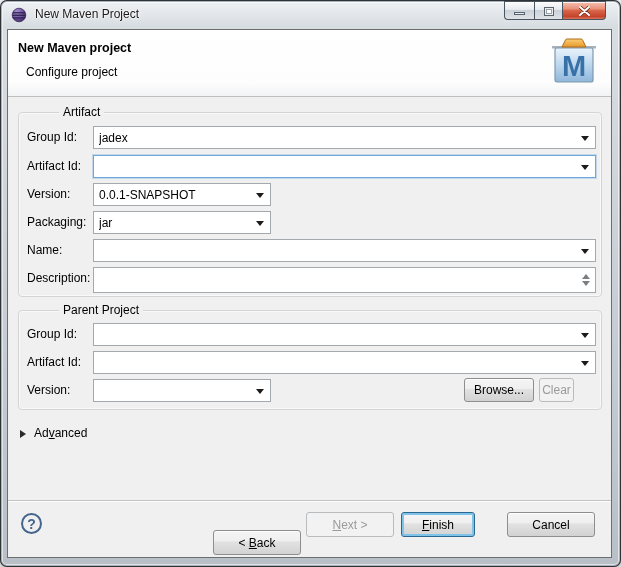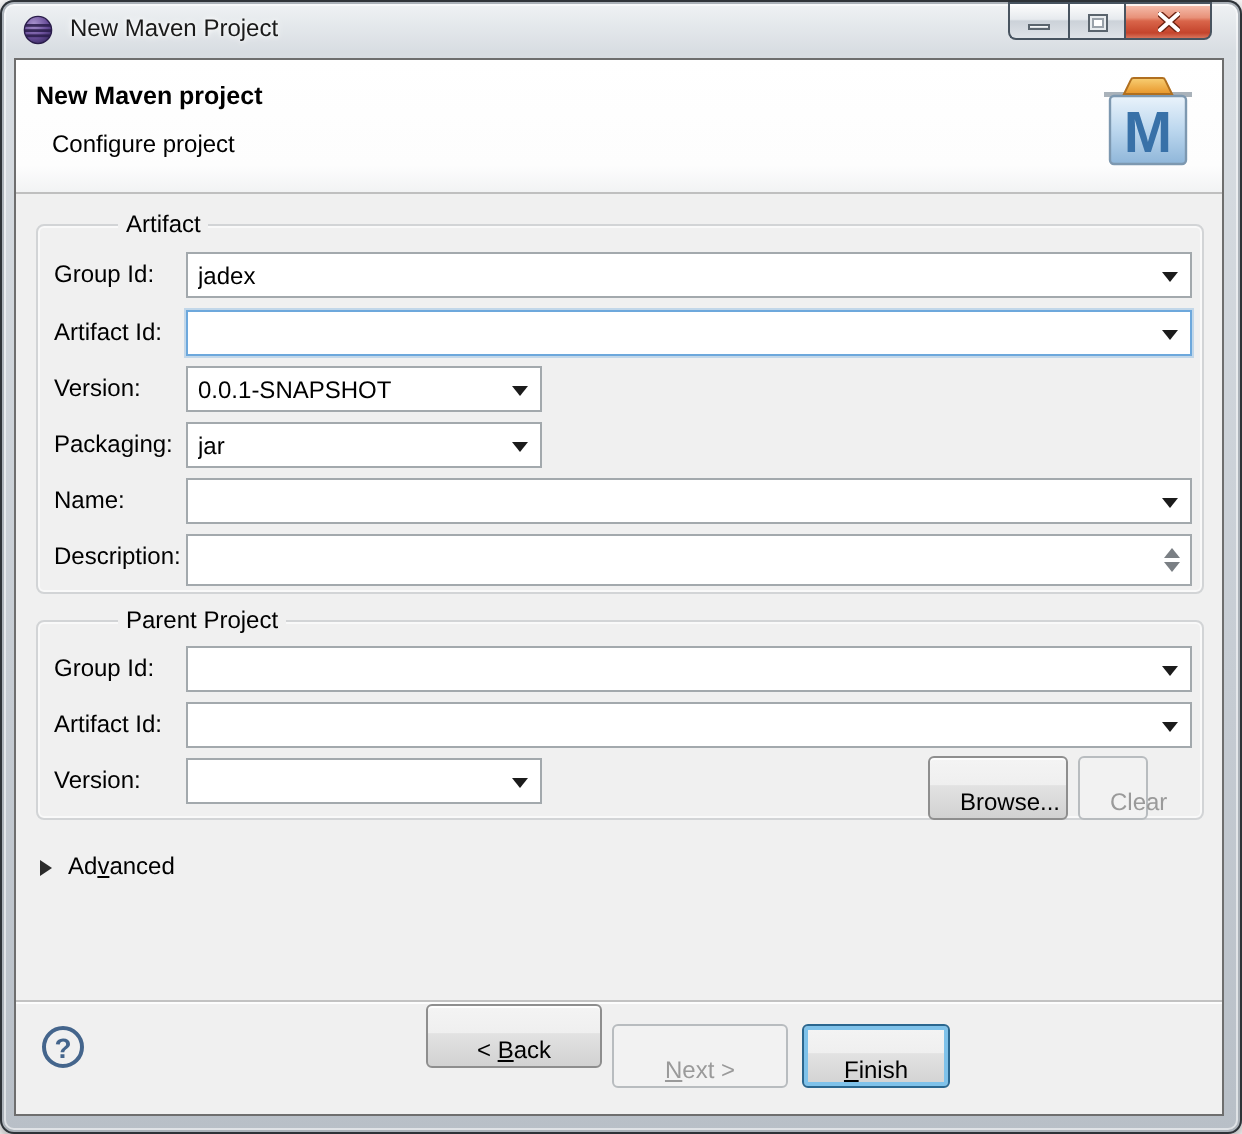--- a/index.html
+++ b/index.html
@@ -92,42 +92,42 @@
   .spin-up   { top:6px;    border-bottom:5px solid #7a7f84; }
   .spin-down { bottom:6px; border-top:5px solid #7a7f84; }
   
   .ar1 { top:13px; }  .ar2 { top:42px; }  .ar3 { top:70px; }
   .ar4 { top:98px; }  .ar5 { top:126px; } .ar6 { top:154px; }
   .pr1 { top:12px; }  .pr2 { top:40px; }  .pr3 { top:68px; }
   
   .btn {
     position:absolute; height:25px; border:1px solid #8e8e8e; border-radius:3px;
     background:linear-gradient(180deg,#f4f4f4 0%, #efefef 45%, #e2e2e2 46%, #d2d2d2 100%);
-    font:12px "Liberation Sans", sans-serif; color:#000; padding:15px; cursor:default;
+    font:12px "Liberation Sans", sans-serif; color:#000; padding:2px; cursor:default;
     box-shadow: inset 0 1px 0 rgba(255,255,255,.8);
   }
   .btn.small { height:24px; }
   .btn.default { border:1px solid #2b678f; box-shadow: inset 0 0 0 2px #7fc2ea; }
   .btn.disabled {
     background:#f2f2f2; border-color:#b8bcbf; color:#9a9a9a; box-shadow:none;
   }
   .u { text-decoration:underline; }
   
   .advanced { position:absolute; left:12px; top:395px; height:16px; line-height:16px; }
   .tri-right { display:inline-block; width:0; height:0; margin:0 8px 0 0; position:relative; top:1px;
     border-top:4px solid transparent; border-bottom:4px solid transparent; border-left:6px solid #2a2a2a; }
   
   .sep { position:absolute; left:0; top:470px; width:100%; height:1px; background:#c2c2c2;
          box-shadow:0 1px 0 #fdfdfd; }
   .help-circle {
     position:absolute; left:13px; top:483px; width:21px; height:21px; border-radius:50%;
     border:2px solid #44658c; color:#44658c; font-weight:bold; font-size:14px;
     display:flex; align-items:center; justify-content:center;
   }
-  .btn-back   { left:205px; top:472px; width:88px;text-align:center; }
+  .btn-back   { left:205px; top:500px; width:88px;text-align:center; }
   .btn-next   { left:298px; top:482px; width:88px; }
   .btn-finish { left:393px; top:482px; width:74px; }
   .btn-cancel { left:499px; top:482px; width:88px; }
   .btn-browse { left:445px; top:67px; width:70px; }
   .btn-clear  { left:520px; top:67px; width:35px; }
 </style>
 </head>
 <body>
 
 <div class="window">
@@ -266,15 +266,16 @@
     </div>
 
     <div class="sep"></div>
     <div class="help-circle">
       <span>?</span>
     </div>
 
     <button class="btn btn-back"><span>&lt; </span><span class="u">B</span><span>ack</span></button>
     <button class="btn disabled btn-next"><span class="u">N</span><span>ext &gt;</span></button>
     <button class="btn default btn-finish"><span class="u">F</span><span>inish</span></button>
+    <button class="btn btn-cancel">Cancel</button>
 
   </div>
 </div>
 
 </body></html>

